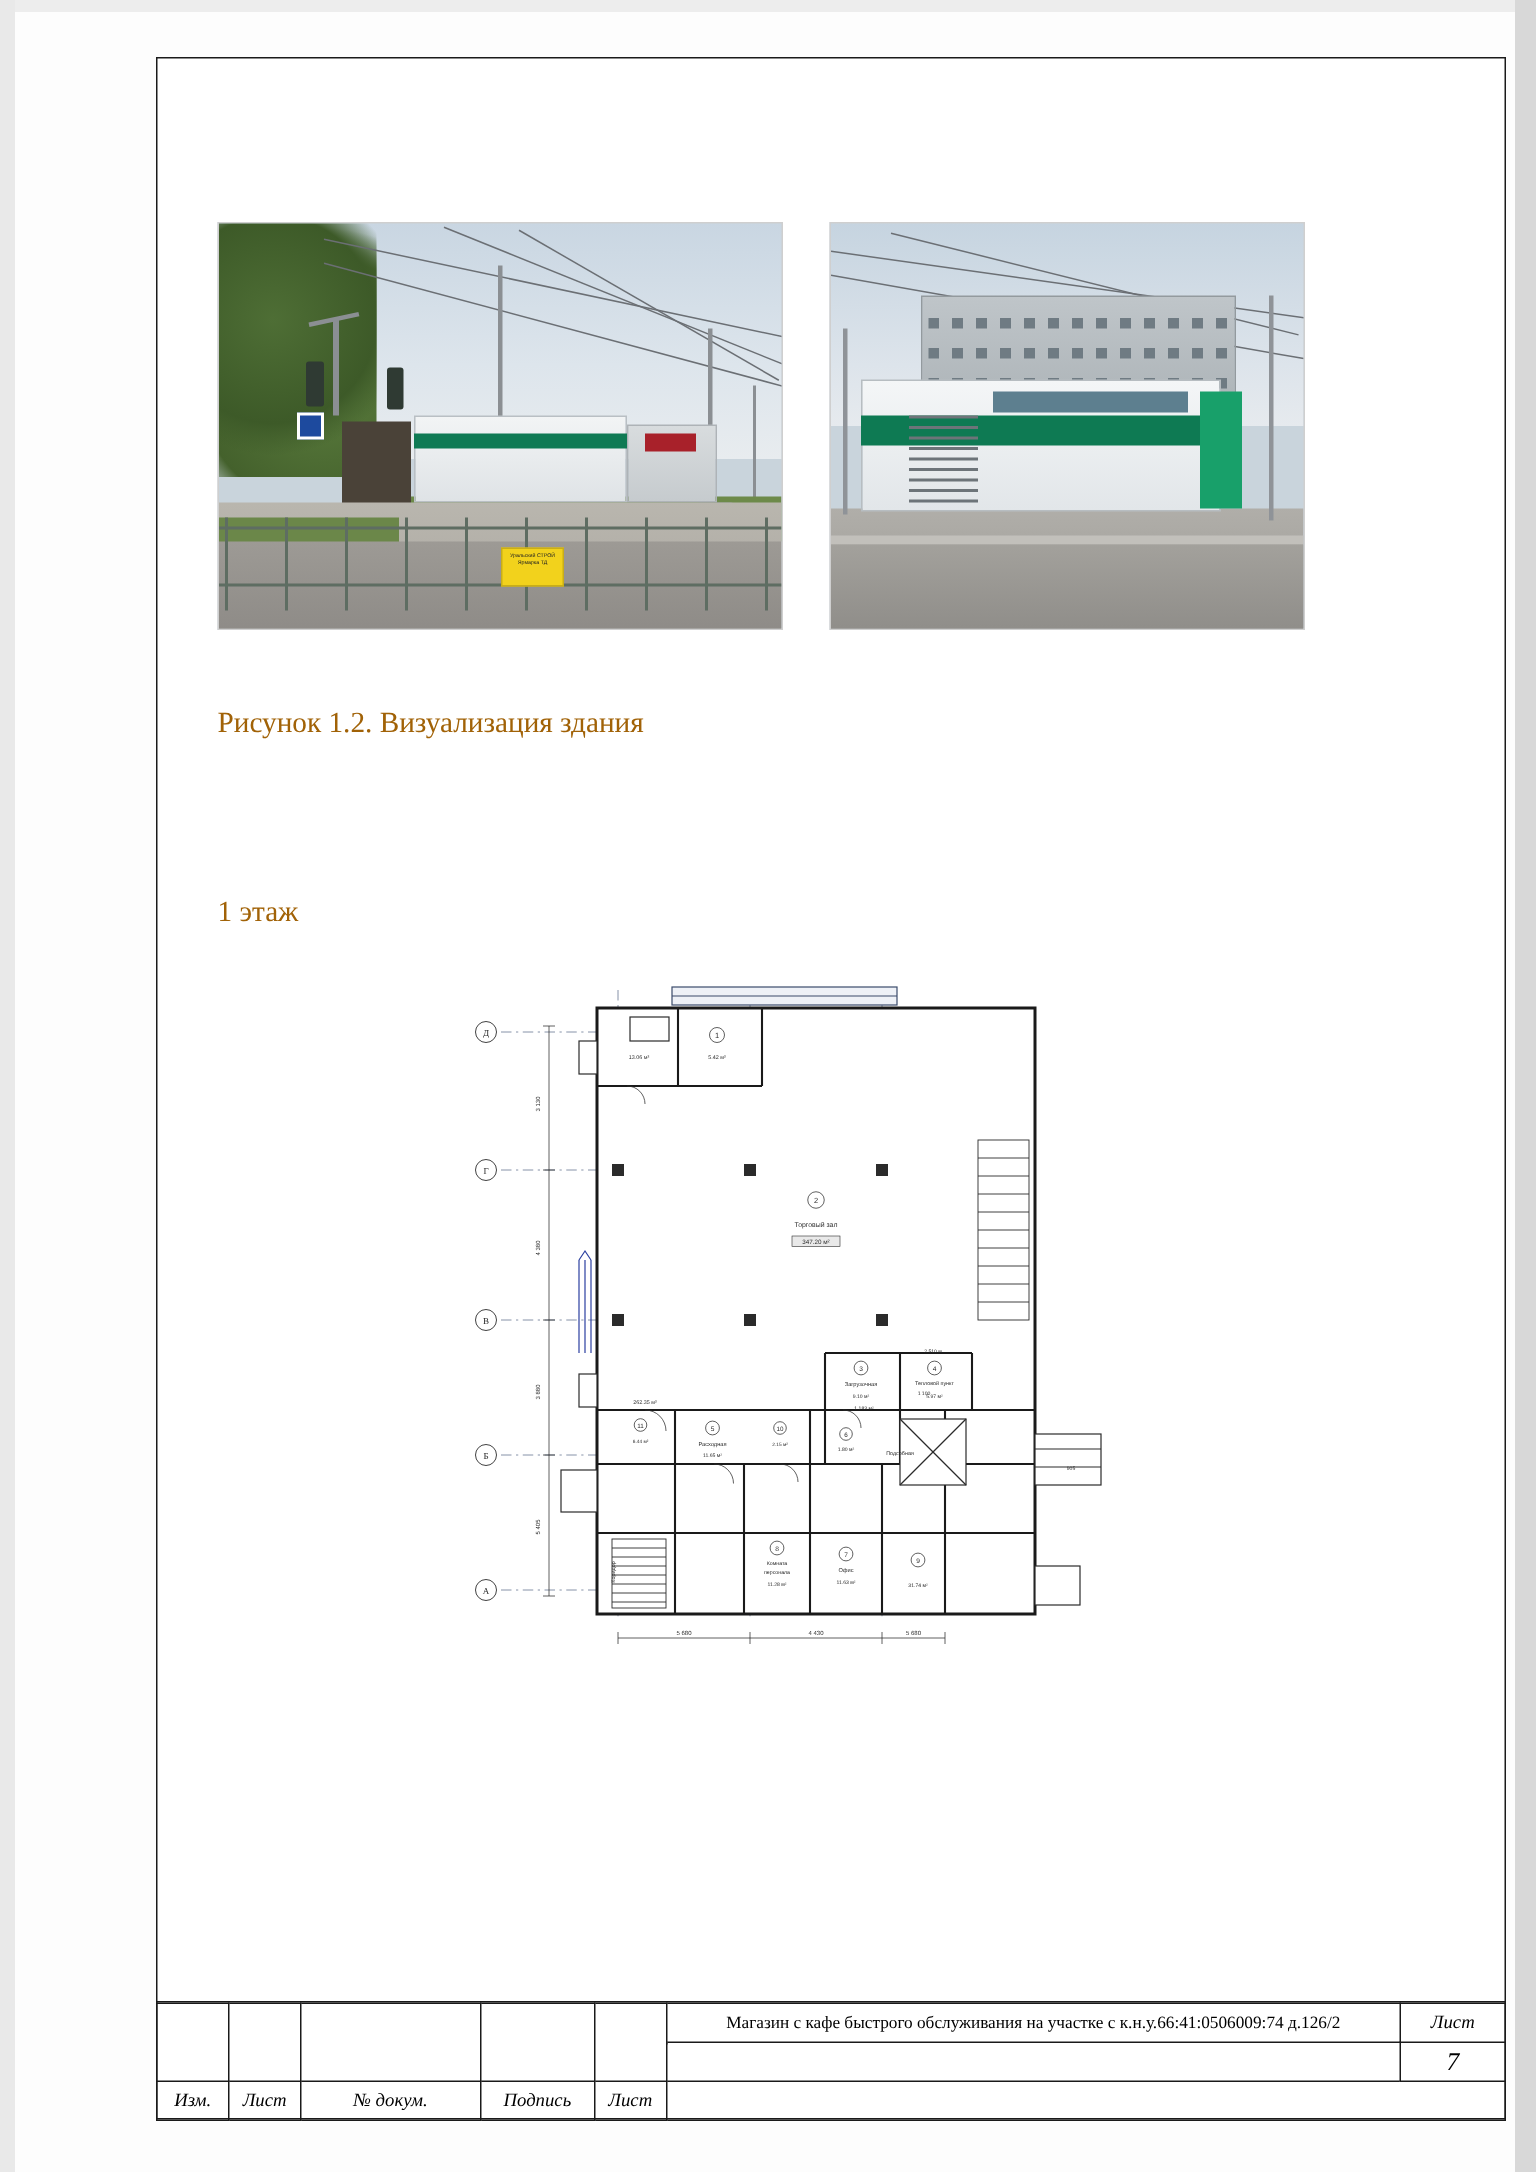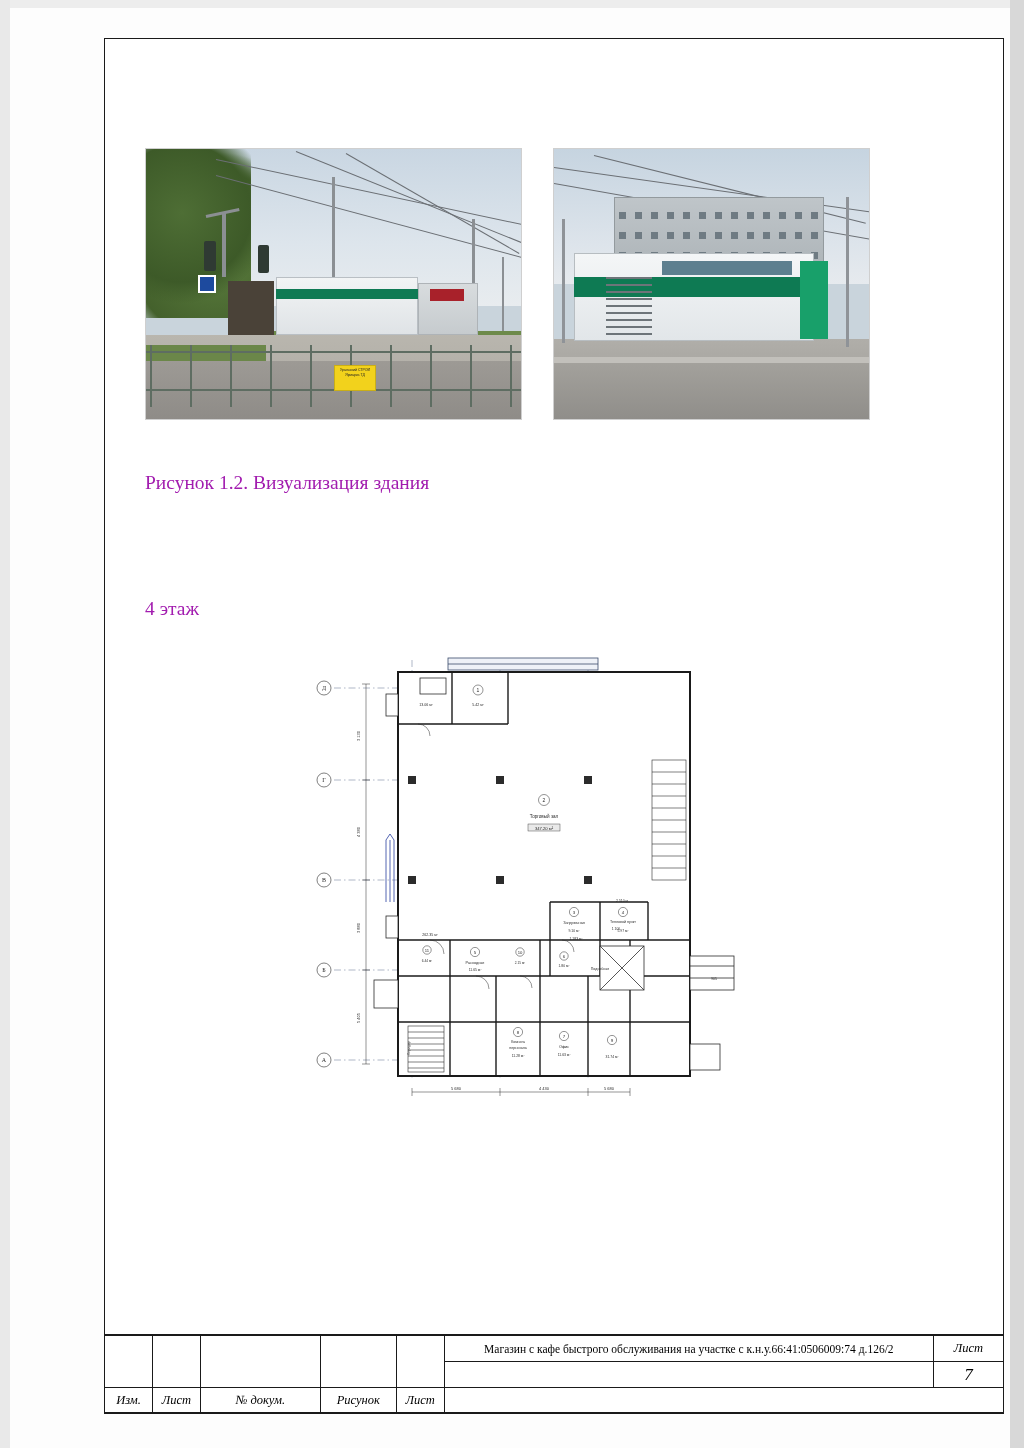--- a/index.html
+++ b/index.html
@@ -201,21 +201,21 @@
     background: #c2c0bb;
   }
   .r-pole {
     position: absolute; width: 3px; background: #8f9398;
   }
 
   
   .txt {
     position: absolute;
     font-family: "Liberation Serif", serif;
-    color: #a21caf;
+    color: #a16207;
     white-space: nowrap;
   }
   .cap1 { left: 145px; top: 472px; font-size: 19.5px; }
   .cap2 { left: 205px; top: 536px; font-size: 19.5px; }
   .cap3 { left: 145px; top: 598px; font-size: 19.5px; }
 
   
   .plan {
     position: absolute;
     left: 300px; top: 640px;
@@ -344,21 +344,21 @@
       </div>
       <div class="r-green-sign"></div>
       <div class="r-kerb"></div>
       <div class="r-road"></div>
       <div class="r-pole" style="left:292px; top:48px; height:150px;"></div>
       <div class="r-pole" style="left:8px; top:70px; height:124px;"></div>
     </div>
   </div>
 
   <div class="txt cap1">Рисунок 1.2. Визуализация здания</div>
-  <div class="txt cap3">4 этаж</div>
+  <div class="txt cap3">1 этаж</div>
 
   <div class="plan">
     <svg width="470" height="470" viewBox="0 0 470 470" xmlns="http://www.w3.org/2000/svg">
       <g stroke="#2b2b2b" fill="none" stroke-width="0.6">
 
         <g font-family="Liberation Serif, serif" font-size="6" fill="#2b2b2b" stroke="none" text-anchor="middle">
           <circle cx="24" cy="48" r="7" fill="#ffffff" stroke="#2b2b2b" stroke-width="0.6"></circle>
           <text x="24" y="50.4">Д</text>
           <circle cx="24" cy="140" r="7" fill="#ffffff" stroke="#2b2b2b" stroke-width="0.6"></circle>
           <text x="24" y="142.4">Г</text>
@@ -592,21 +592,21 @@
       <tr>
         <td class="num" rowspan="2">7</td>
       </tr>
       <tr>
         <td style="height:26px;"></td>
       </tr>
       <tr>
         <td class="it" style="height:26px;">Изм.</td>
         <td class="it">Лист</td>
         <td class="it">№ докум.</td>
-        <td class="it">Рисунок</td>
+        <td class="it">Подпись</td>
         <td class="it">Лист</td>
         <td colspan="2" style="border-left:1px solid #1a1a1a;"></td>
       </tr>
     </tbody>
       </table>
   </div>
 
 </div>
 
 </body></html>

